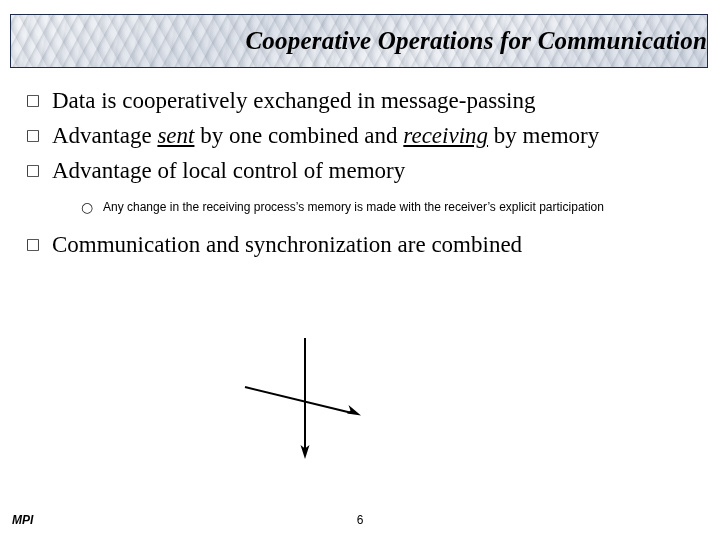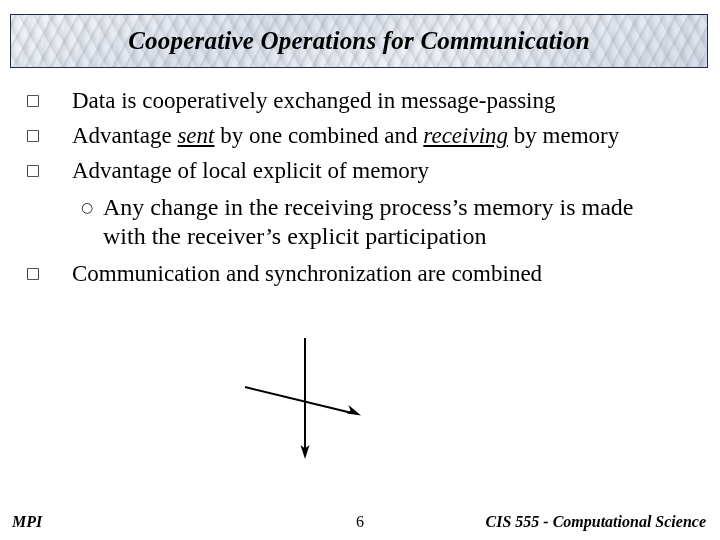--- a/index.html
+++ b/index.html
@@ -45,21 +45,21 @@
         rgba(140,150,168,0.00) 9px,
         rgba(140,150,168,0.00) 18px),
       linear-gradient(160deg, #f4f6f9 0%, #dfe4ec 35%, #f0f2f6 60%, #d8dee8 100%);
   }
   #title-text {
     position: absolute;
     left: 0;
     right: 0;
     top: 50%;
     transform: translateY(-50%);
-    text-align: center;
+    text-align: right;
     font-family: "Liberation Serif", "DejaVu Serif", serif;
     font-weight: bold;
     font-style: italic;
     font-size: 25px;
     letter-spacing: 0.2px;
     color: #000000;
     white-space: nowrap;
   }
 
   
@@ -83,21 +83,20 @@
     color: #1a1a1a;
   }
   .bullet-marker.square {
     font-size: 15px;
   }
   .bullet-text {
     flex: 1 1 auto;
     font-size: 23px;
     line-height: 33px;
     font-family: "Liberation Serif", "DejaVu Serif", serif;
-    margin-left: 20px;
   }
   .bullet-text em {
     font-style: italic;
     text-decoration: underline;
   }
 
   .subbullet-row {
     display: flex;
     align-items: flex-start;
     margin-left: 55px;
@@ -107,24 +106,24 @@
   .subbullet-marker {
     flex: 0 0 auto;
     width: 22px;
     font-size: 14px;
     line-height: 29px;
     font-family: "DejaVu Sans", sans-serif;
     color: #1a1a1a;
   }
   .subbullet-text {
     flex: 1 1 auto;
-    font-size: 24px;
+    font-size: 12px;
     line-height: 29px;
     max-width: 565px;
-    font-family: Liberation Serif, serif;
+    font-family: Liberation Sans, sans-serif;
   }
 
   
   #diagram {
     position: absolute;
     left: 0;
     top: 325px;
     width: 720px;
     height: 170px;
   }
@@ -137,24 +136,24 @@
   
   #footer {
     position: absolute;
     left: 0;
     bottom: 8px;
     width: 720px;
     height: 22px;
   }
   .footer-item {
     position: absolute;
-    font-family: Liberation Serif, serif;
+    font-family: Liberation Sans, sans-serif;
     font-weight: bold;
     font-style: italic;
-    font-size: 16px;
+    font-size: 12px;
     color: #000000;
     white-space: nowrap;
   }
   #footer-left   { left: 12px; top: 3px; }
   #footer-center { left: 0; right: 0; top: 3px; text-align: center; font-weight: normal; font-style: normal; }
   #footer-right  { right: 14px; top: 3px; }
 </style>
 </head>
 <body>
 
@@ -172,21 +171,21 @@
   </div>
 
   <div class="bullet-row">
     <span class="bullet-marker square">□</span>
     <span class="bullet-text"><span>Advantage </span><em>sent</em><span> by one combined and </span><em>receiving</em><span> by memory</span></span>
   </div>
 
   <div class="bullet-row">
     <span class="bullet-marker square">□</span>
     <span class="bullet-text">
-      <span>Advantage of local explicit of memory</span>
+      <span>Advantage of local control of memory</span>
     </span>
   </div>
 
   <div class="subbullet-row">
     <span class="subbullet-marker">○</span>
     <span class="subbullet-text">Any change in the receiving process’s memory is made with the receiver’s explicit participation</span>
   </div>
 
   <div class="bullet-row">
     <span class="bullet-marker square">□</span>
@@ -203,14 +202,13 @@
 
     <line x1="245" y1="62" x2="352" y2="88" stroke="#000000" stroke-width="2"></line>
     <polygon points="361,90.5 347,88.5 350.5,85.5 348.5,80" fill="#000000"></polygon>
   </svg>
 
 </div>
 
 <div id="footer">
   <div class="footer-item" id="footer-left">MPI</div>
   <div class="footer-item" id="footer-center">6</div>
-  <div class="footer-item" id="footer-right">CIS 555 - Computational Science</div>
 </div>
 
 </body></html>

